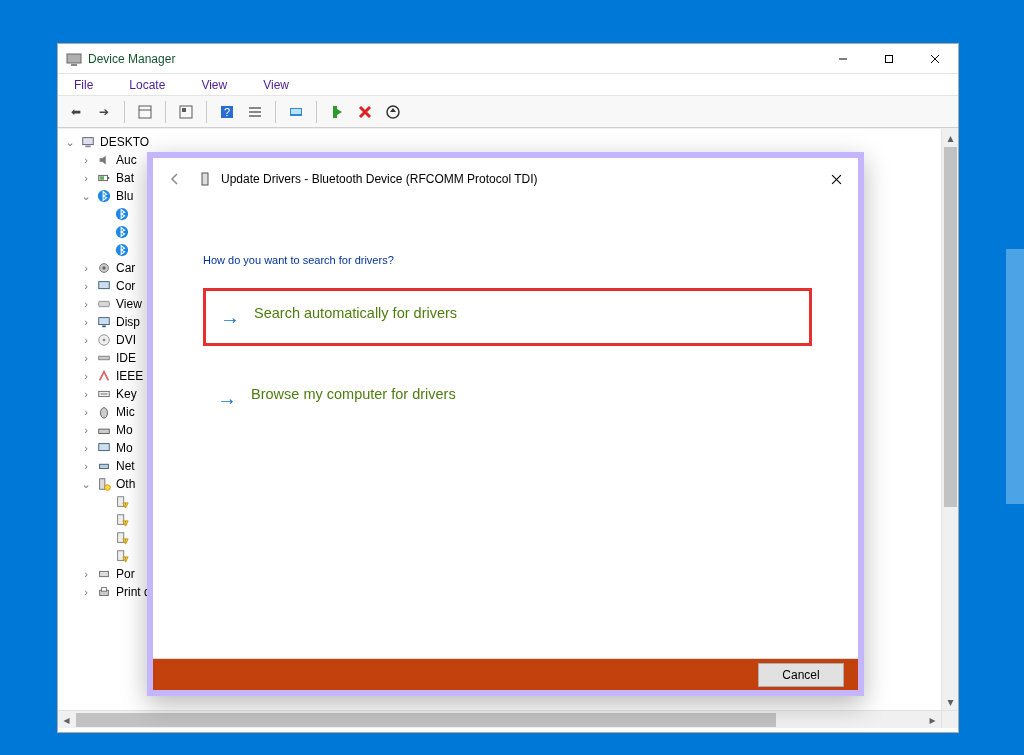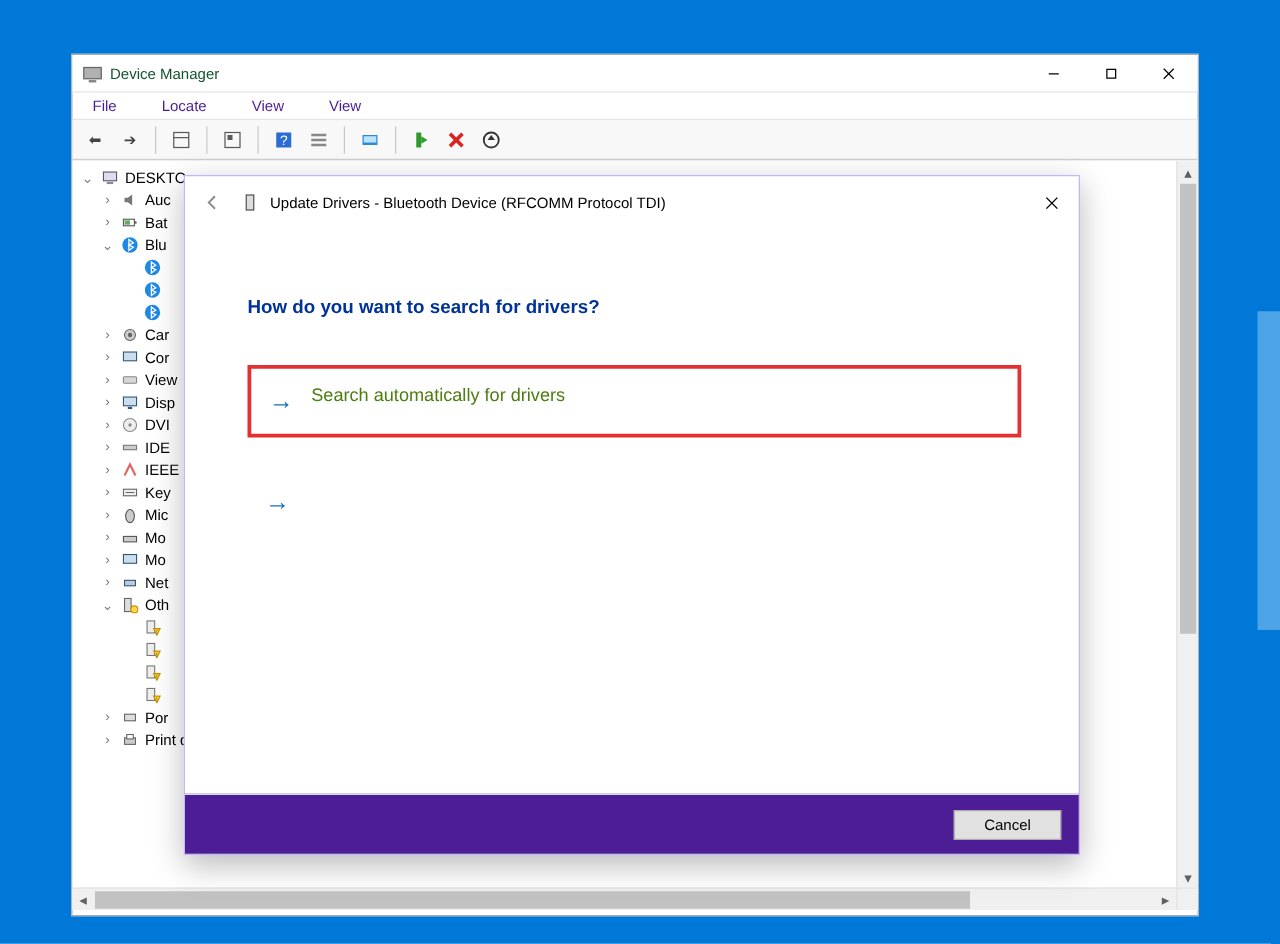--- a/index.html
+++ b/index.html
@@ -82,49 +82,49 @@
     position:absolute;left:0;right:17px;bottom:0;height:18px;background:#f0f0f0;border-top:1px solid #e2e2e2;
   }
   .dm-hscroll .arr{position:absolute;top:0;width:17px;height:18px;display:flex;align-items:center;justify-content:center;color:#606060}
   .dm-hscroll .arr.l{left:0}
   .dm-hscroll .arr.r{right:0}
   .dm-hscroll .thumb{position:absolute;top:2px;height:14px;left:18px;width:700px;background:#c2c2c2}
   .corner{position:absolute;right:0;bottom:0;width:17px;height:18px;background:#f0f0f0;border-left:1px solid #e2e2e2;border-top:1px solid #e2e2e2}
 
   
   .dialog{
-    position:absolute; left:147px; top:140px; width:717px; height:544px;
-    background:#fff; border:1px solid #c4b5fd;
+    position:absolute; left:147px; top:152px; width:717px; height:544px;
+    background:#fff; border:6px solid #c4b5fd;
     box-shadow:0 8px 24px rgba(0,0,0,.28);
   }
   .dlg-topbar{
     height:42px; display:flex; align-items:center; padding:0 8px;
   }
   .dlg-back{width:28px;height:28px;display:flex;align-items:center;justify-content:center;color:#8a8a8a}
   .dlg-title-ic{width:16px;height:16px;margin:0 8px;display:flex;align-items:center;justify-content:center}
   .dlg-title{color:#000;font-size:12px}
   .dlg-close{
     position:absolute; right:6px; top:6px; width:32px; height:30px;
     display:flex;align-items:center;justify-content:center;color:#000;
   }
 
   .dlg-content{padding:20px 46px 10px 50px}
-  .dlg-heading{color:#003399;font-size:15px;margin:34px 0 38px 0;font-weight:700}
+  .dlg-heading{color:#003399;font-size:11px;margin:34px 0 22px 0;font-weight:400}
 
   .option{
     display:flex; gap:14px; padding:14px 14px 16px 14px; margin-bottom:26px;
     cursor:default;
   }
   .option.highlight{border:3px solid #e63030}
   .opt-arrow{color:#1270c9;font-size:20px;line-height:20px;padding-top:2px}
   .opt-text .opt-title{color:#4d7c0f;font-size:14.5px;margin-bottom:4px}
   .opt-text .opt-desc{color:#1b6fc2;font-size:12.5px;max-width:470px;line-height:1.35}
 
   .dlg-footer{
-    position:absolute;left:0;right:0;bottom:0;height:48px;background:#4c1d95;border-top:1px solid #dcdcdc;
+    position:absolute;left:0;right:0;bottom:0;height:32px;background:#c2410c;border-top:1px solid #dcdcdc;
     display:flex;align-items:center;justify-content:flex-end;padding-right:14px;
   }
   .btn{
     min-width:86px;height:24px;padding:0 16px;background:#e1e1e1;border:1px solid #adadad;color:#000;font-size:12px;
     display:flex;align-items:center;justify-content:center;
   }
 
   
   .gly{font-family:"Segoe UI Symbol","Segoe UI",sans-serif}
 </style>
@@ -536,20 +536,21 @@
     <div class="option highlight">
       <div class="opt-arrow">→</div>
       <div class="opt-text">
         <div class="opt-title">Search automatically for drivers</div>
       </div>
     </div>
 
     <div class="option">
       <div class="opt-arrow">→</div>
       <div class="opt-text">
+        <div class="opt-title">Browse my computer for drivers</div>
       </div>
     </div>
   </div>
 
   <div class="dlg-footer">
     <div class="btn">Cancel</div>
   </div>
 </div>
 
 </body></html>

